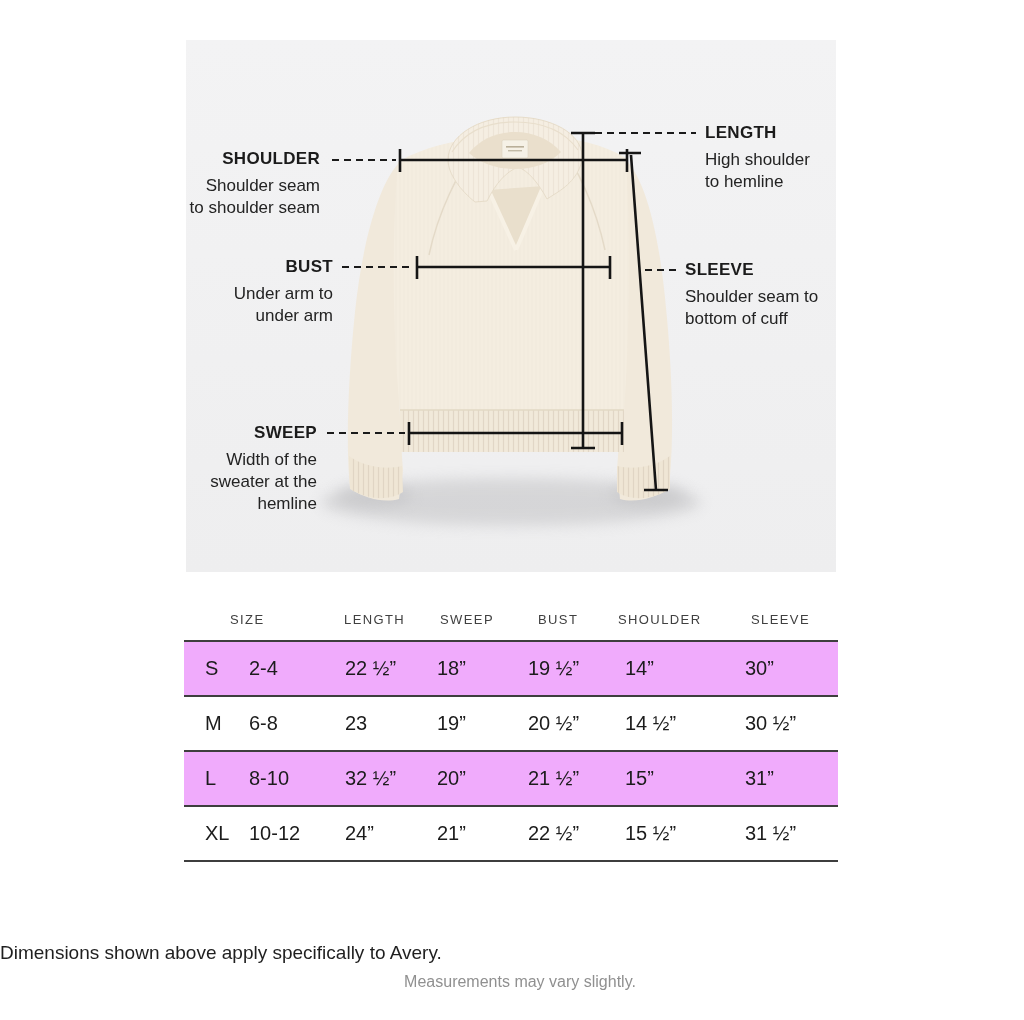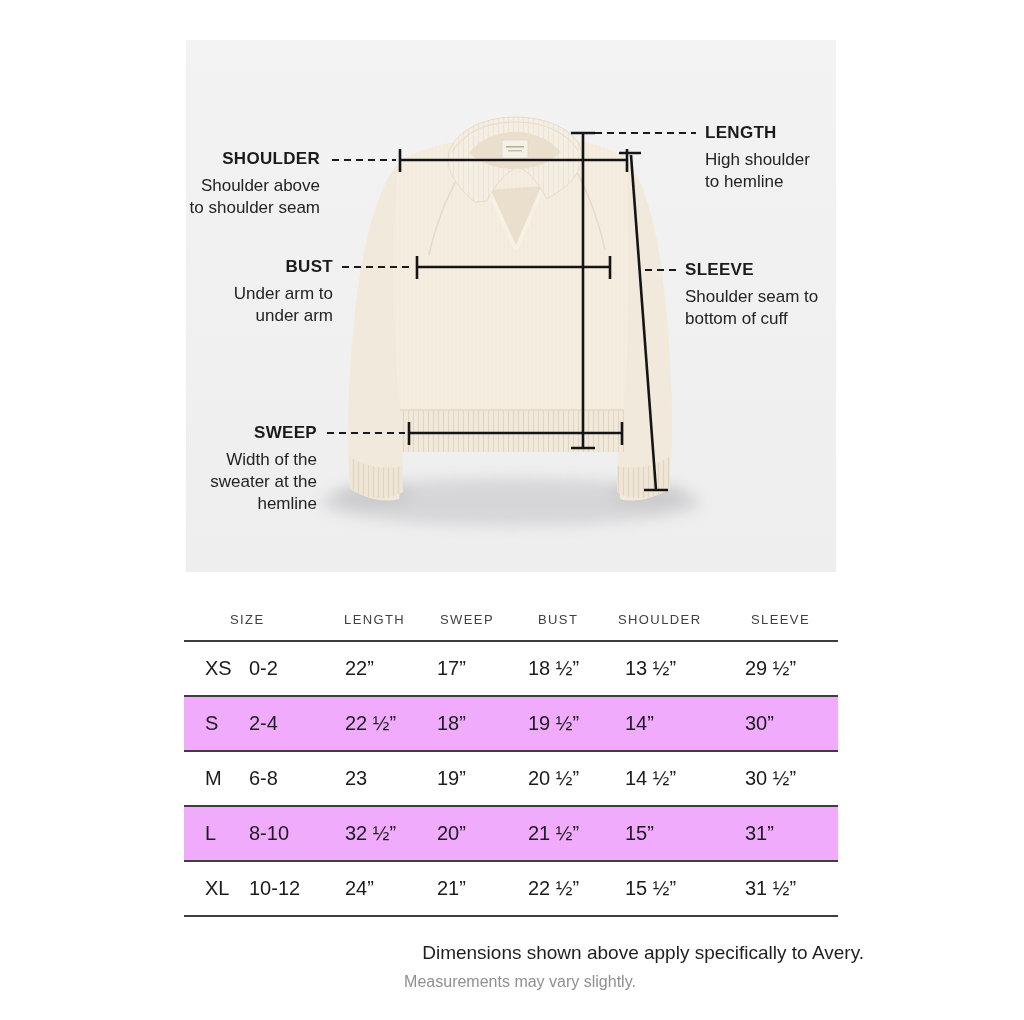--- a/index.html
+++ b/index.html
@@ -46,21 +46,21 @@
   .trow{height:53px;border-bottom:2px solid #3e3e3e;font-size:20px;}
   .trow.shaded{background:#f0abfc;}
   .trow .cell{white-space:nowrap;}
   .trow .cell:nth-child(1){padding-left:21px;}
   .trow .cell:nth-child(2){padding-left:1px;}
   .trow .cell:nth-child(5){padding-left:7px;}
   .size-code{display:inline-block;min-width:44px;}
 
   
   .note{
-    position:absolute;left:0;top:942px;width:864px;text-align:right;
+    position:absolute;left:0;top:942px;width:864px;text-align:left;
     font-size:19px;color:#1f1f1f;
   }
   .disclaimer{
     position:absolute;left:0;top:973px;width:1024px;text-align:center;
     font-size:16px;color:#909090;padding-left:8px;
   }
 </style>
 </head>
 <body>
 
@@ -146,21 +146,21 @@
       <line x1="409" y1="93" x2="510" y2="93"></line>
       <line x1="156" y1="227" x2="227" y2="227"></line>
       <line x1="141" y1="393" x2="219" y2="393"></line>
       <line x1="459" y1="230" x2="492" y2="230"></line>
     </g>
   </svg>
 
   <div class="m-label right lbl-shoulder">
     <div class="m-title">SHOULDER</div>
     <div class="m-desc">
-      <div>Shoulder above</div>
+      <div>Shoulder seam</div>
       <div>to shoulder seam</div>
     </div>
   </div>
 
   <div class="m-label left lbl-length">
     <div class="m-title">LENGTH</div>
     <div class="m-desc">
       <div>High shoulder</div>
       <div>to hemline</div>
     </div>
@@ -195,28 +195,20 @@
 <div class="size-table">
   <div class="thead">
     <span class="hcell">SIZE</span>
     <span class="hcell">LENGTH</span>
     <span class="hcell">SWEEP</span>
     <span class="hcell">BUST</span>
     <span class="hcell">SHOULDER</span>
     <span class="hcell">SLEEVE</span>
   </div>
 
-  <div class="trow">
-    <span class="cell"><span class="size-code">XS</span><span>0-2</span></span>
-    <span class="cell">22”</span>
-    <span class="cell">17”</span>
-    <span class="cell">18 ½”</span>
-    <span class="cell">13 ½”</span>
-    <span class="cell">29 ½”</span>
-  </div>
 
   <div class="trow shaded">
     <span class="cell"><span class="size-code">S</span><span>2-4</span></span>
     <span class="cell">22 ½”</span>
     <span class="cell">18”</span>
     <span class="cell">19 ½”</span>
     <span class="cell">14”</span>
     <span class="cell">30”</span>
   </div>
 

